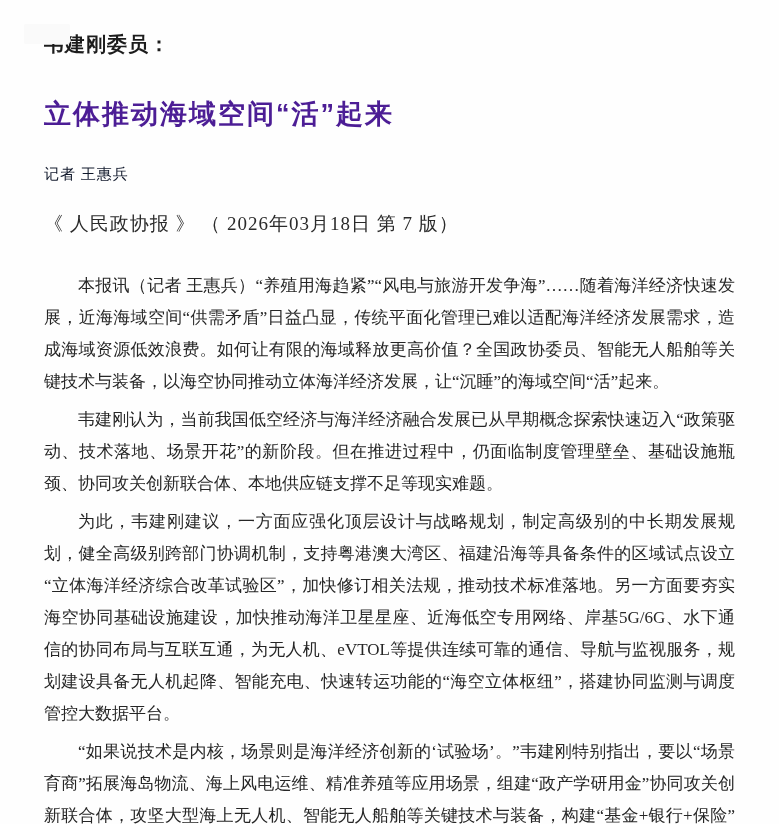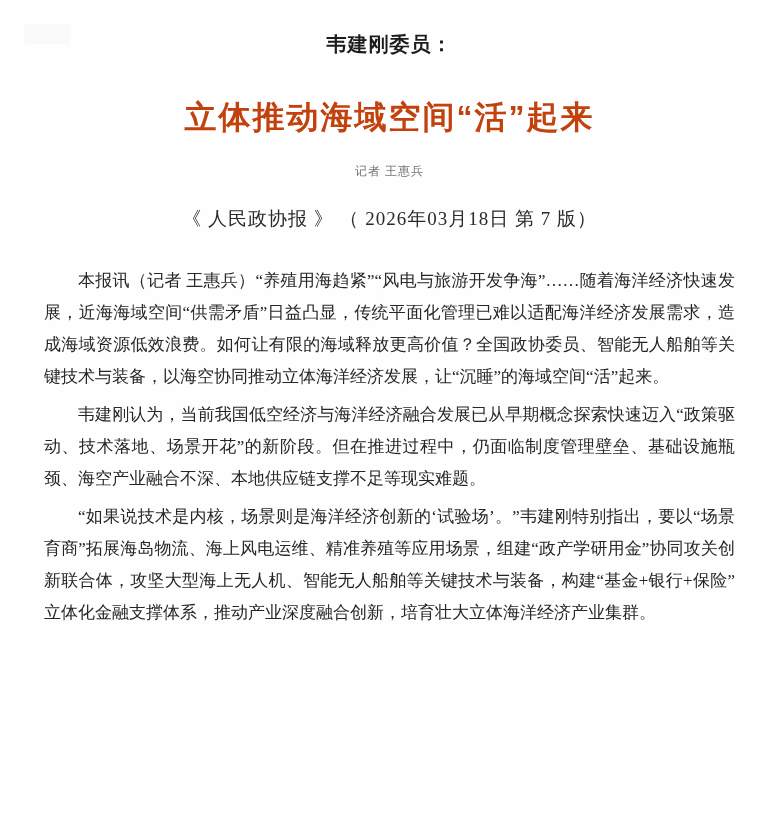--- a/index.html
+++ b/index.html
@@ -22,46 +22,46 @@
   .scan-smudge {
     position: absolute;
     left: 24px;
     top: 24px;
     width: 46px;
     height: 20px;
     background: #fafafa;
     border-radius: 2px;
   }
   header.article-header {
-    text-align: center;
+    text-align: left;
   }
   .byline {
     margin: 8px 0 0;
     font-family: "Liberation Sans", "DejaVu Sans", sans-serif;
     font-weight: 700;
     font-size: 20px;
     line-height: 1.4;
     color: #1c1c1c;
     letter-spacing: 1px;
   }
   .title {
     margin: 38px 0 3px;
     font-family: "Liberation Sans", "DejaVu Sans", sans-serif;
     font-weight: 700;
-    font-size: 32px;
+    font-size: 27px;
     line-height: 1.35;
-    color: #c2410c;
+    color: #4c1d95;
     letter-spacing: 2px;
   }
   .reporter {
-    margin-top: 24px;
+    margin-top: 32px;
     font-family: "Liberation Serif", "DejaVu Serif", serif;
-    font-size: 12px;
+    font-size: 15px;
     line-height: 1.4;
-    color: #737373;
+    color: #0f172a;
     letter-spacing: 1px;
   }
   .source {
     margin-top: 26px;
     font-family: "Liberation Serif", "DejaVu Serif", serif;
     font-size: 19px;
     line-height: 1.4;
     color: #2a2a2a;
     letter-spacing: 1px;
   }
@@ -87,17 +87,18 @@
 
   <header class="article-header">
     <h2 class="byline">韦建刚委员：</h2>
     <h1 class="title">立体推动海域空间“活”起来</h1>
     <div class="reporter">记者 王惠兵</div>
     <div class="source">《 人民政协报 》 （ 2026年03月18日  第 7 版）</div>
   </header>
 
   <main class="article-body">
     <p>本报讯（记者 王惠兵）“养殖用海趋紧”“风电与旅游开发争海”……随着海洋经济快速发展，近海海域空间“供需矛盾”日益凸显，传统平面化管理已难以适配海洋经济发展需求，造成海域资源低效浪费。如何让有限的海域释放更高价值？全国政协委员、智能无人船舶等关键技术与装备，以海空协同推动立体海洋经济发展，让“沉睡”的海域空间“活”起来。</p>
-    <p>韦建刚认为，当前我国低空经济与海洋经济融合发展已从早期概念探索快速迈入“政策驱动、技术落地、场景开花”的新阶段。但在推进过程中，仍面临制度管理壁垒、基础设施瓶颈、海空产业融合不深、本地供应链支撑不足等现实难题。</p>
+    <p>韦建刚认为，当前我国低空经济与海洋经济融合发展已从早期概念探索快速迈入“政策驱动、技术落地、场景开花”的新阶段。但在推进过程中，仍面临制度管理壁垒、基础设施瓶颈、协同攻关创新联合体、本地供应链支撑不足等现实难题。</p>
+    <p>为此，韦建刚建议，一方面应强化顶层设计与战略规划，制定高级别的中长期发展规划，健全高级别跨部门协调机制，支持粤港澳大湾区、福建沿海等具备条件的区域试点设立“立体海洋经济综合改革试验区”，加快修订相关法规，推动技术标准落地。另一方面要夯实海空协同基础设施建设，加快推动海洋卫星星座、近海低空专用网络、岸基5G/6G、水下通信的协同布局与互联互通，为无人机、eVTOL等提供连续可靠的通信、导航与监视服务，规划建设具备无人机起降、智能充电、快速转运功能的“海空立体枢纽”，搭建协同监测与调度管控大数据平台。</p>
     <p>“如果说技术是内核，场景则是海洋经济创新的‘试验场’。”韦建刚特别指出，要以“场景育商”拓展海岛物流、海上风电运维、精准养殖等应用场景，组建“政产学研用金”协同攻关创新联合体，攻坚大型海上无人机、智能无人船舶等关键技术与装备，构建“基金+银行+保险”立体化金融支撑体系，推动产业深度融合创新，培育壮大立体海洋经济产业集群。</p>
   </main>
 
 </div>
 
 </body></html>

